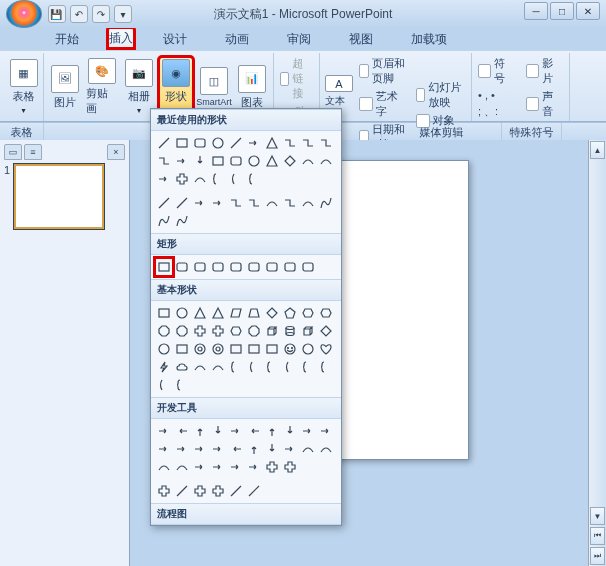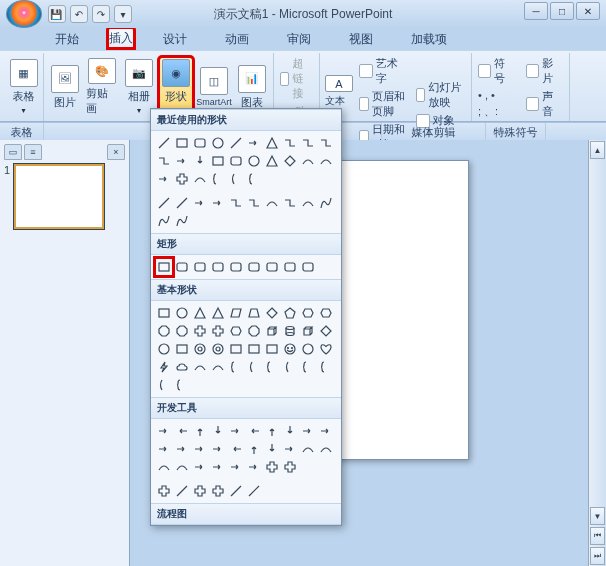--- a/index.html
+++ b/index.html
@@ -146,25 +146,25 @@
   <div class="group" style="width:152px">
     <div class="group-body">
       <div class="big-btn" style="width:32px">
           <div class="icn">A</div>
           <span style="font-size:10px">文本框</span>
           <span class="drop-arrow">▾</span>
         </div>
       <div class="mini-row">
         <div class="mini-item">
             <div class="mini-icn"></div>
+            <span>页眉和页脚</span>
+          </div>
+        <div class="mini-item">
+            <div class="mini-icn"></div>
             <span>艺术字</span>
-          </div>
-        <div class="mini-item">
-            <div class="mini-icn"></div>
-            <span>页眉和页脚</span>
           </div>
         <div class="mini-item">
             <div class="mini-icn"></div>
             <span>日期和时间</span>
           </div>
       </div>
       <div class="mini-row">
         <div class="mini-item">
             <div class="mini-icn"></div>
             <span>幻灯片放映</span>
@@ -204,21 +204,21 @@
             <span>声音</span>
           </div>
       </div>
     </div>
   </div>
 </div>
 
 <div class="group-labels">
   <div class="group-label" style="width:44px">表格</div>
   <div class="group-label" style="width:338px">文本</div>
-  <div class="group-label" style="width:104px">媒体剪辑</div>
+  <div class="group-label" style="width:120px">媒体剪辑</div>
   <div class="group-label" style="width:60px">特殊符号</div>
 </div>
 
 <div class="content">
   <div class="slide-panel">
     <div class="panel-tab">
       <div class="ptab">▭</div>
       <div class="ptab">≡</div>
       <div style="flex:1"></div>
       <div class="ptab">×</div>

